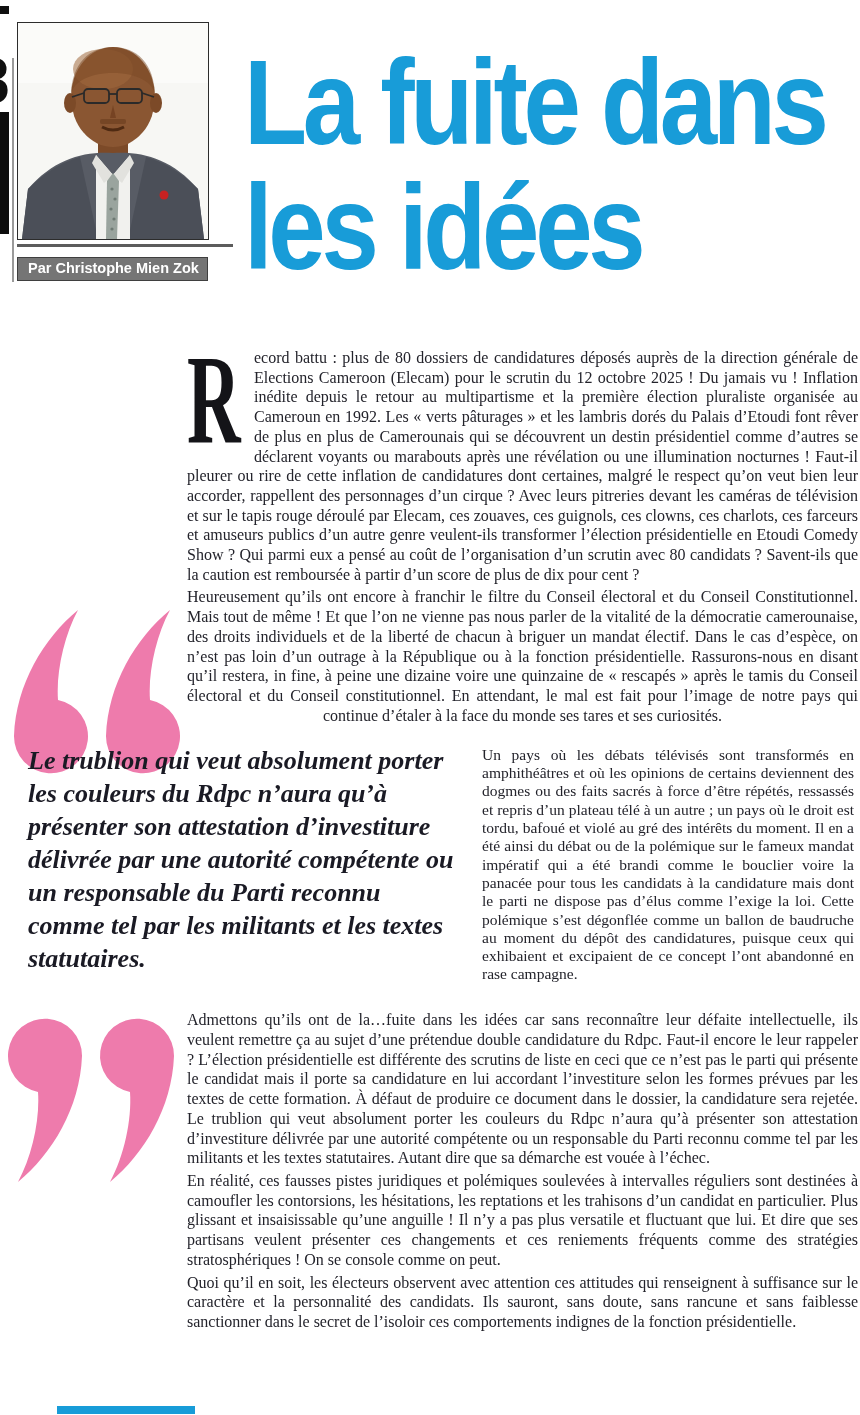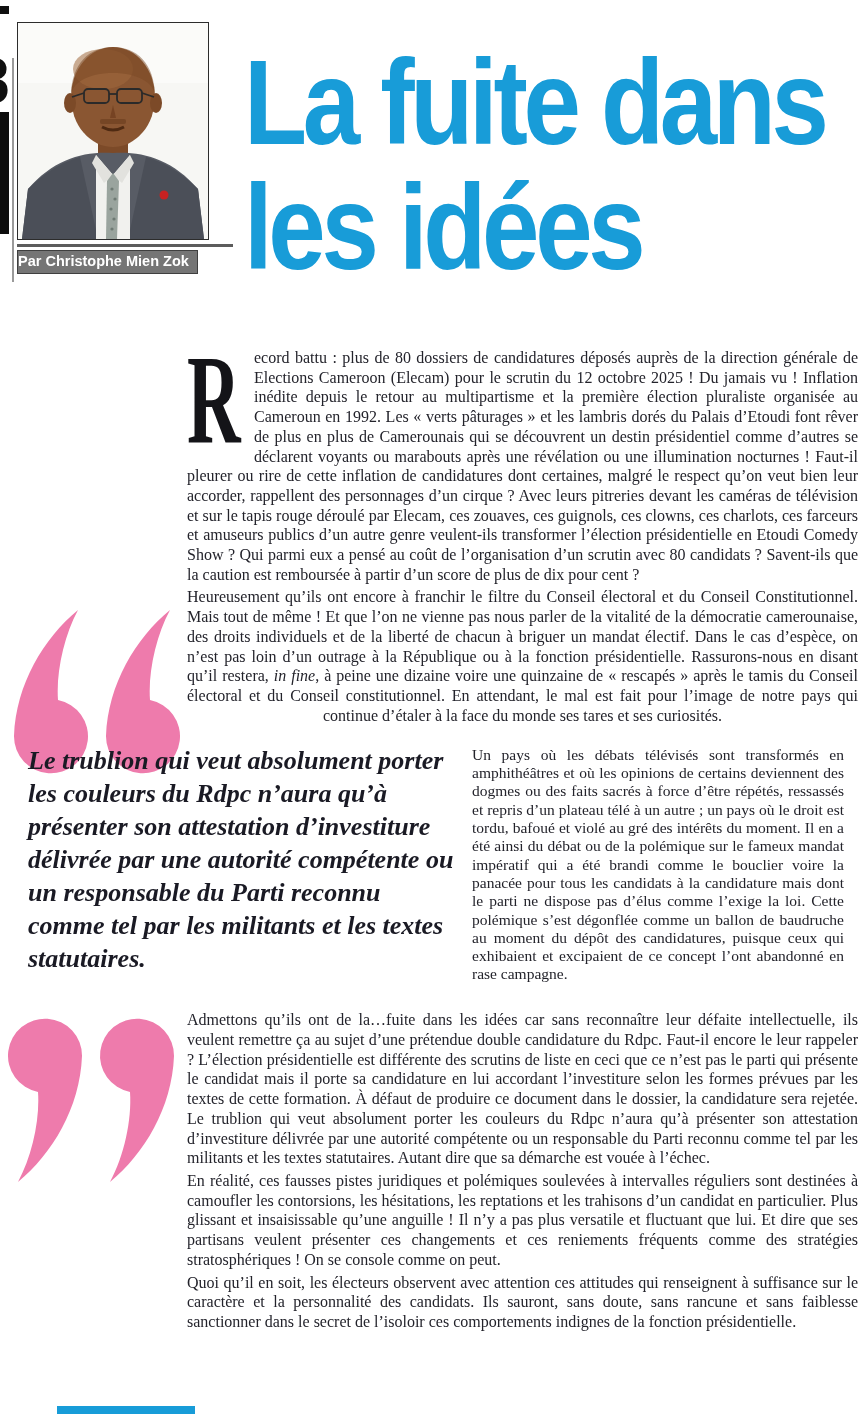--- a/index.html
+++ b/index.html
@@ -12,49 +12,49 @@
   .edge-glyph span{display:block;font-family:"Liberation Sans",sans-serif;font-weight:bold;
         font-size:64px;line-height:58px;color:#101010;margin-left:-26px;}
   .edge-bar{position:absolute;left:0;top:112px;width:9px;height:122px;background:#0d0d0d;}
   .edge-rule{position:absolute;left:12px;top:58px;width:2px;height:224px;background:#9a9a9a;}
 
   
   .author{position:absolute;left:17px;top:22px;margin:0;}
   .photo{width:190px;height:216px;border:1px solid #2c2c2c;background:#f5f5f2;overflow:hidden;}
   .photo svg{display:block;}
   .photo-rule{width:216px;height:3px;background:#5c5c5c;margin-top:4px;}
-  .byline{margin-top:3px;display:inline-block;background:#757575;border:1px solid #3f3f3f;
+  .byline{margin-top:10px;display:inline-block;background:#757575;border:1px solid #3f3f3f;
         color:#ffffff;font-family:"Liberation Sans",sans-serif;font-weight:bold;
-        font-size:14.5px;line-height:17px;padding:2px 8px 3px 0;}
+        font-size:14.5px;line-height:17px;padding:2px 8px 3px 10px;}
 
   
   .headline{position:absolute;left:244px;top:40px;margin:0;white-space:nowrap;
         font-family:"Liberation Sans","DejaVu Sans",sans-serif;font-weight:bold;
         font-size:120px;line-height:125px;letter-spacing:-5px;color:#189cd8;
         transform:scaleX(0.86);transform-origin:0 0;}
   .headline .hl{display:block;}
 
   
   .body{position:absolute;left:10px;top:348px;width:848px;}
   .par{margin:0 0 3px 177px;width:671px;font-size:16px;line-height:19.7px;
         text-align:justify;hyphens:auto;}
   .par.center-last{text-align-last:center;}
   .b{font-weight:normal;}
-  .i{font-style:italic;}
+  .i{}
   .dropcap-box{float:left;width:58px;height:97px;margin:3px 9px 0 0;overflow:visible;}
   .dropcap{display:block;font-family:"Liberation Serif",serif;font-weight:bold;
         font-size:128px;line-height:96px;color:#141418;
         transform:scaleX(0.58);transform-origin:0 0;}
 
   
   .two-col{display:flex;margin-top:5px;height:280px;}
   .pullquote{width:456px;box-sizing:border-box;padding:14px 12px 0 18px;margin:0;
         font-family:"Liberation Serif",serif;font-weight:bold;font-style:italic;
         font-size:26px;line-height:33px;color:#1a1a24;text-align:left;}
-  .rightcol{width:372px;margin-left:6px;font-size:15.5px;line-height:18.3px;
+  .rightcol{width:372px;margin-left:16px;font-size:15.5px;line-height:18.3px;
         text-align:justify;hyphens:auto;}
 
   
   .quote-mark{position:absolute;left:8px;}
   .quote-mark.open{top:608px;}
   .quote-mark.close{top:1012px;}
   .quote-mark svg{display:block;}
 
   
   .footer-bar{position:absolute;left:57px;top:1406px;width:138px;height:8px;background:#189cd8;}

